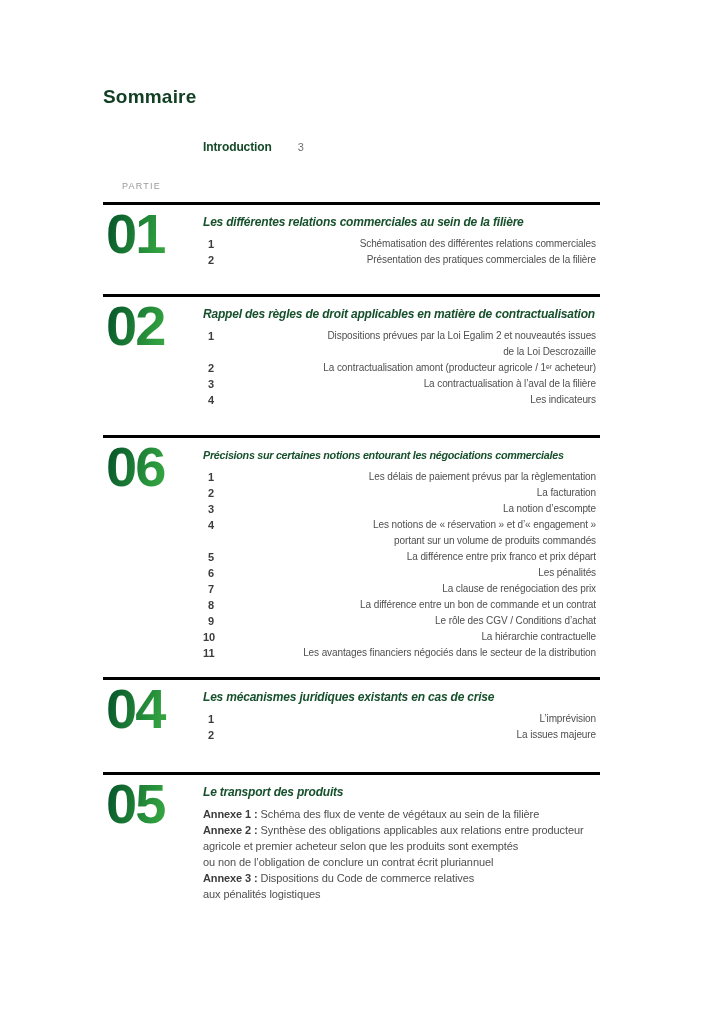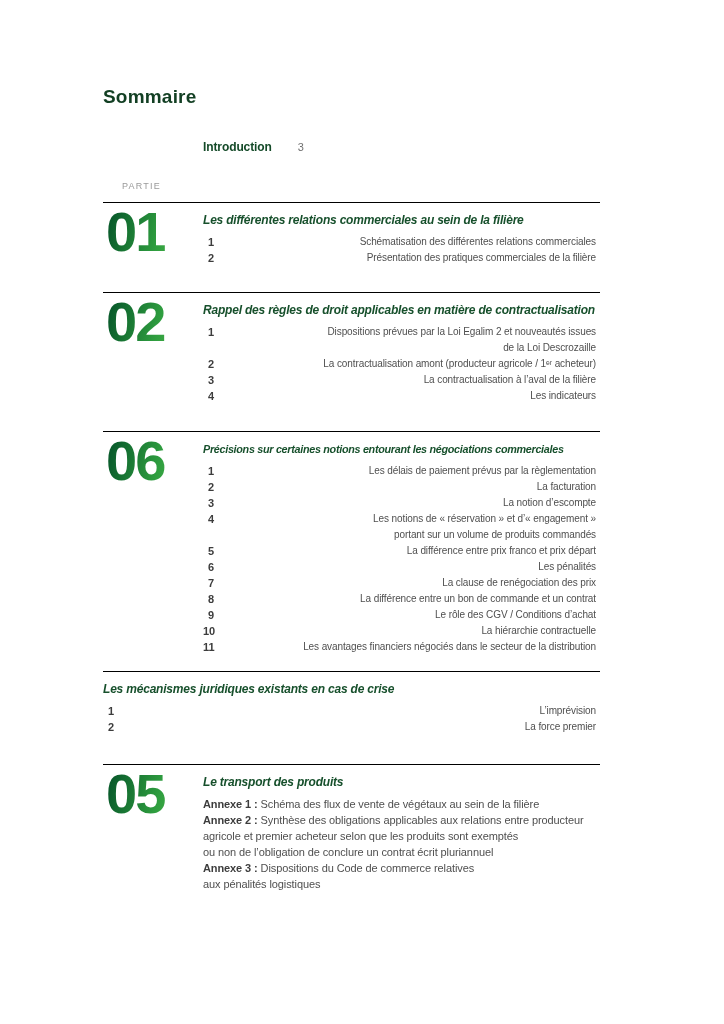--- a/index.html
+++ b/index.html
@@ -27,21 +27,21 @@
     font-size:11px;color:#707070;line-height:16px;
   }
   .intro-row .page-num{line-height:14px;}
 
   .partie-label{
     margin-top:27px;margin-left:19px;margin-bottom:11px;
     font-size:9px;color:#9a9a9a;letter-spacing:1.2px;
   }
 
   .section{
-    border-top:1px solid #000000;
+    border-top:3px solid #000000;
     display:flex;
     padding-bottom:26px;
   }
   .section.s2{padding-bottom:27px;}
   .section.s3{padding-bottom:16px;}
   .section.s4{padding-bottom:29px;}
   .section.s5{padding-bottom:0;}
 
   .sec-num-col{flex:none;width:100px;}
   .sec-number{
@@ -214,33 +214,36 @@
               <div class="page-num">41</div>
             </div>
             <div class="toc-row">
               <div class="row-num">11</div>
               <div class="row-text">Les avantages financiers négociés dans le secteur de la distribution</div>
               <div class="page-num">42</div>
             </div>
           </div>
         </div>
         <div class="section s4">
+          <div class="sec-num-col">
+            <div class="sec-number">04</div>
+          </div>
           <div class="sec-body">
             <div class="sec-title-row">
               <div class="sec-title">Les mécanismes juridiques existants en cas de crise</div>
               <div class="page-num">44</div>
             </div>
             <div class="toc-row">
               <div class="row-num">1</div>
               <div class="row-text">L’imprévision</div>
               <div class="page-num">44</div>
             </div>
             <div class="toc-row">
               <div class="row-num">2</div>
-              <div class="row-text">La force premier</div>
+              <div class="row-text">La issues majeure</div>
               <div class="page-num">45</div>
             </div>
           </div>
         </div>
         <div class="section s5">
           <div class="sec-num-col">
             <div class="sec-number">05</div>
           </div>
           <div class="sec-body">
             <div class="sec-title-row">

